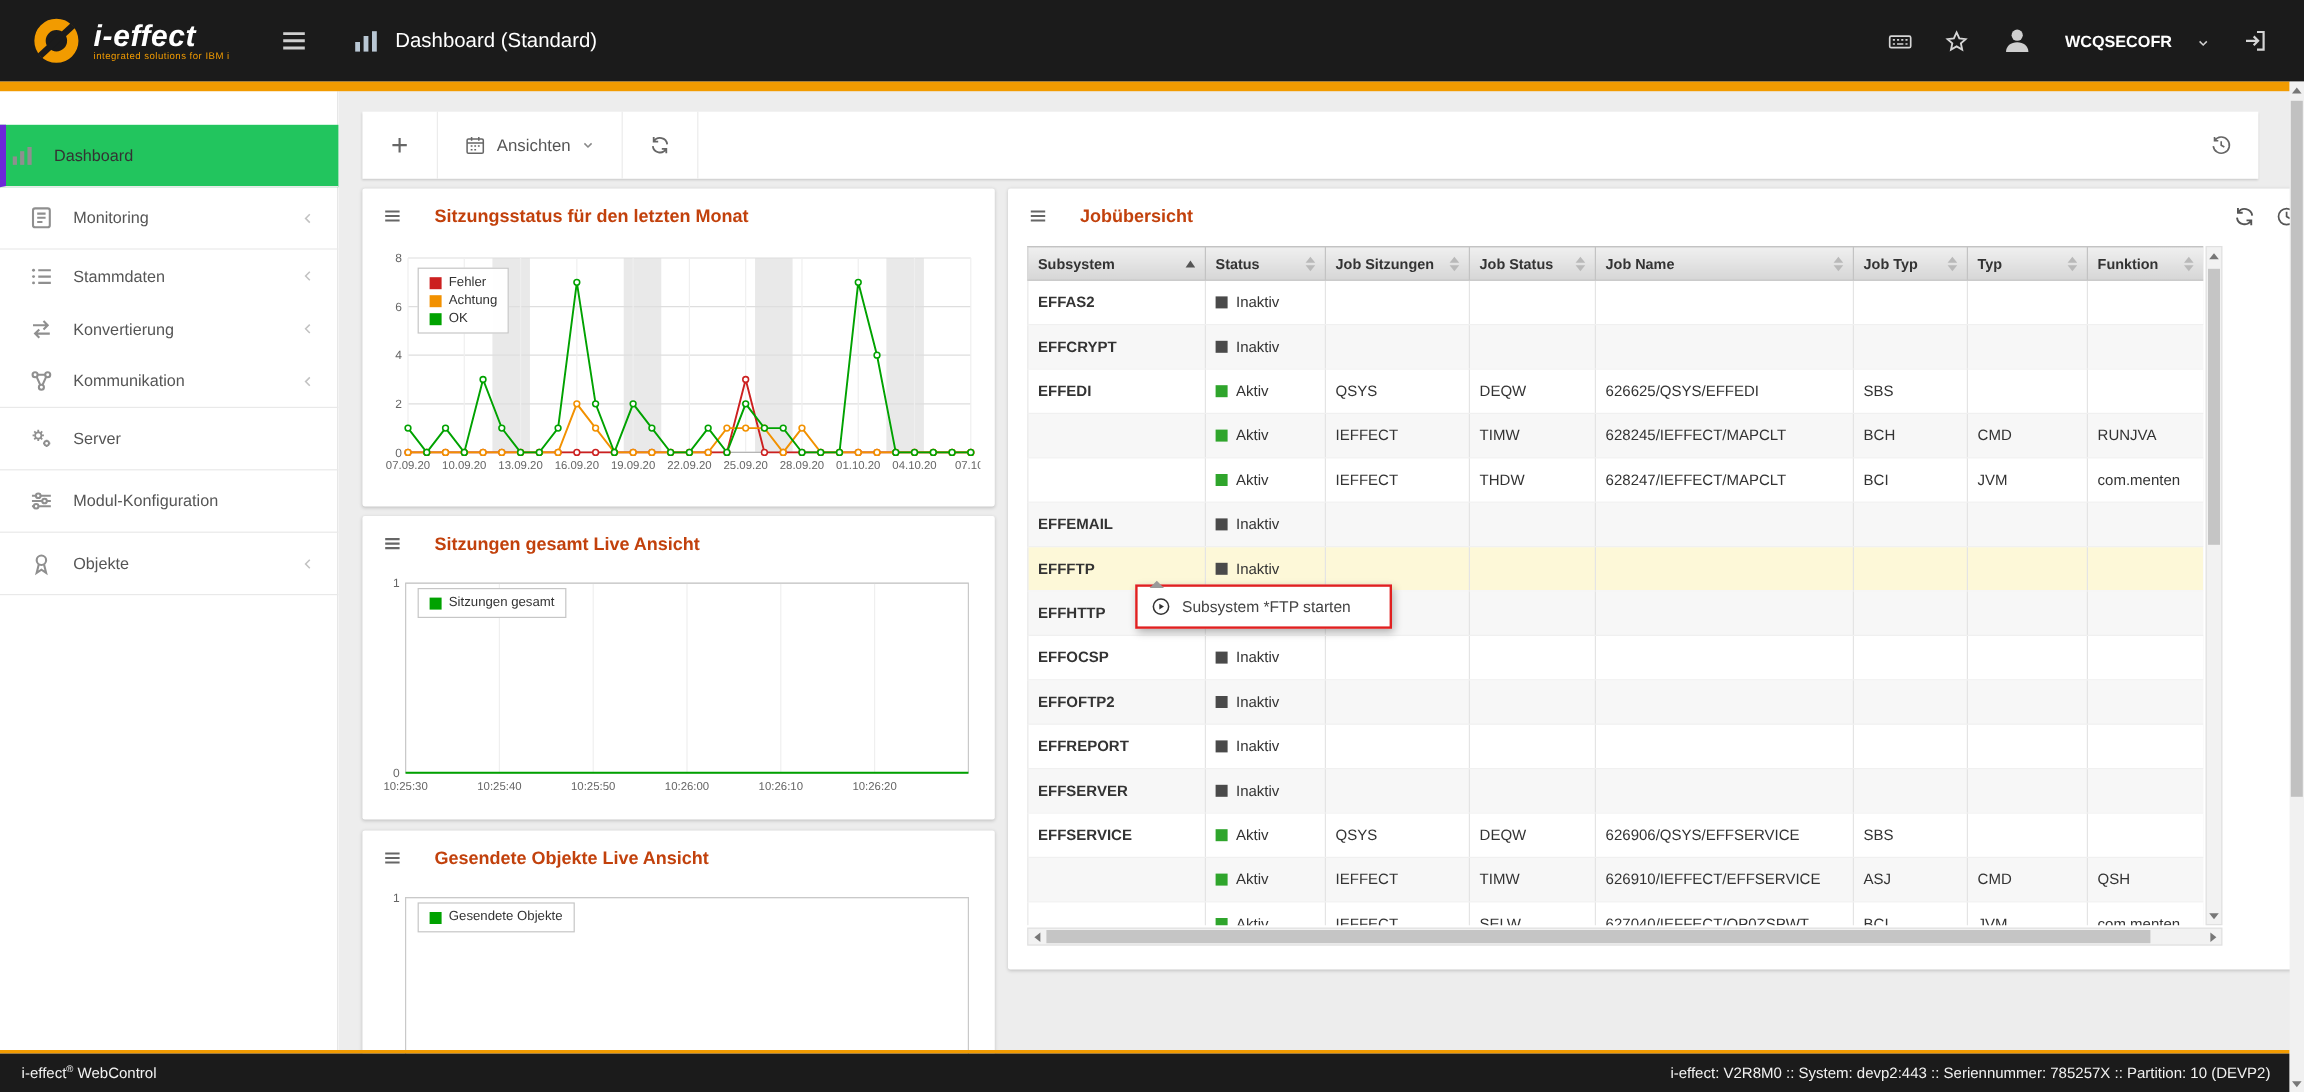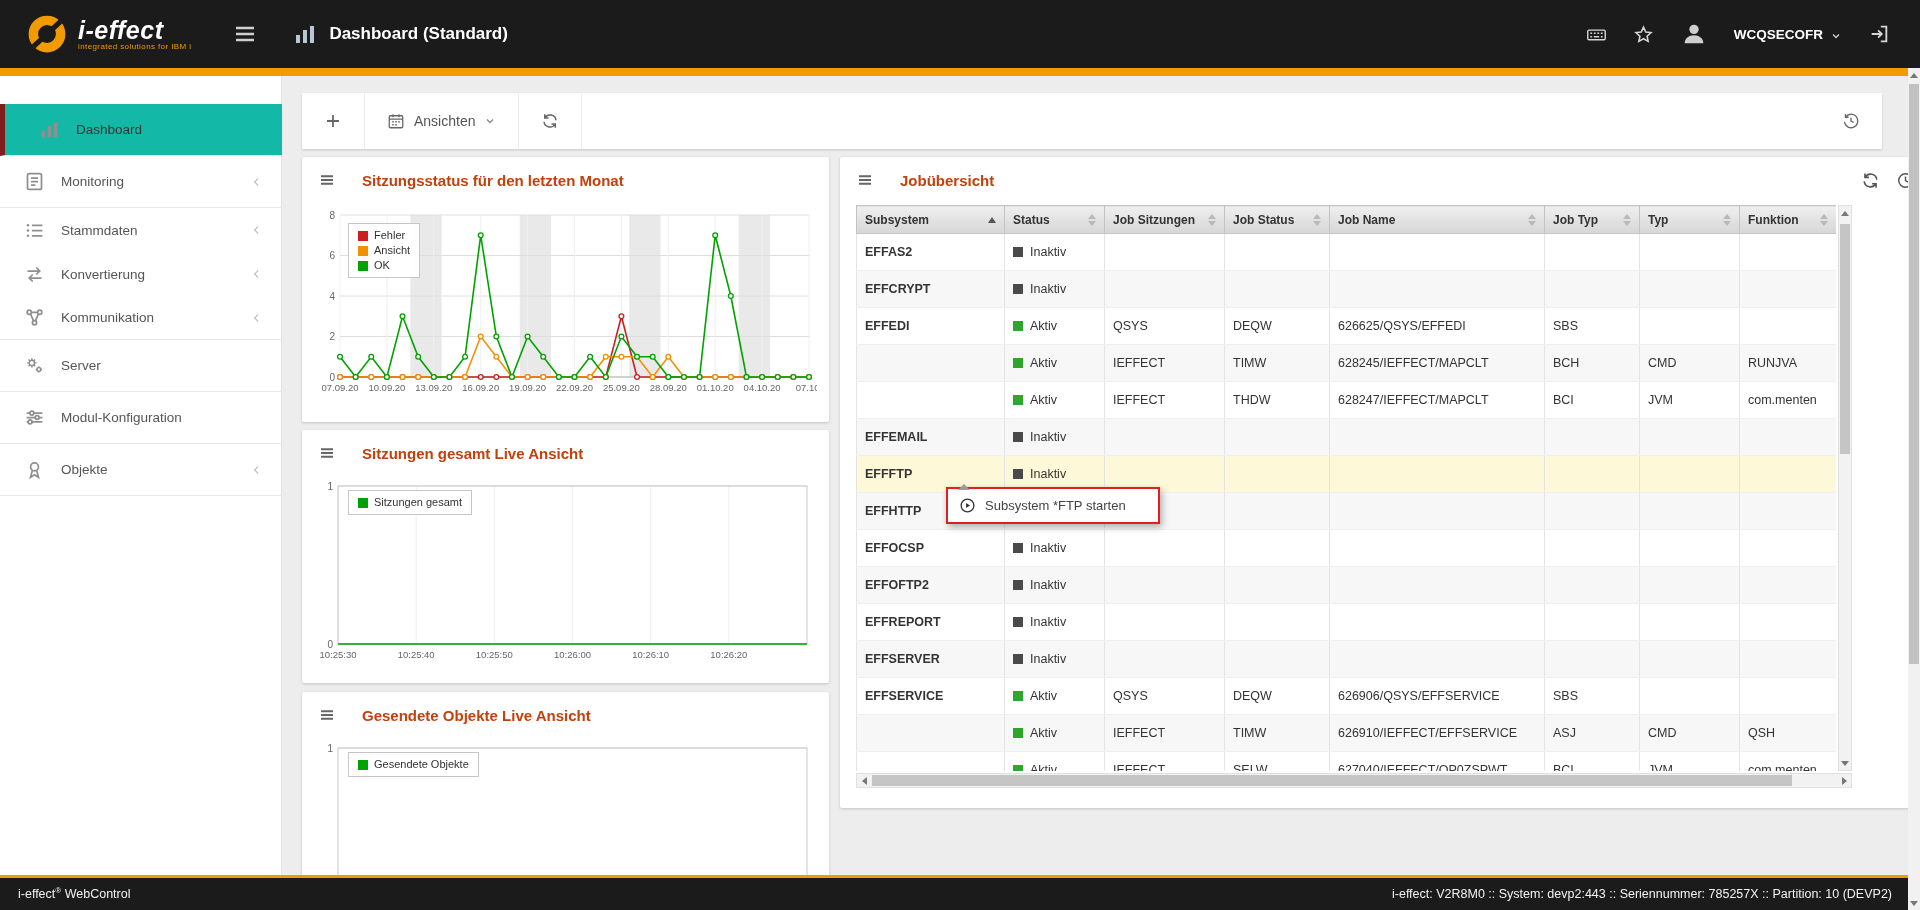--- a/index.html
+++ b/index.html
@@ -9,41 +9,41 @@
 
   
   .header{position:absolute;top:0;left:0;width:1920px;height:68px;background:#1b1b1b;display:flex;align-items:center;z-index:40;}
   .logo{display:flex;align-items:center;gap:10px;margin-left:26px;}
   .logo-mark{width:42px;height:42px;}
   .logo-text .name{color:#fff;font-size:25px;font-weight:bold;font-style:italic;letter-spacing:.5px;line-height:24px;}
   .logo-text .tagline{color:#f29b00;font-size:8px;letter-spacing:.4px;}
   .h-burger{width:24px;height:24px;color:#cfcfcf;margin-left:42px;cursor:pointer;}
   .title-wrap{display:flex;align-items:center;gap:12px;margin-left:36px;}
   .title-ic{width:24px;height:24px;color:#b9c7d4;}
-  .page-title{color:#fff;font-size:17px;font-weight:bold;}
+  .page-title{color:#fff;font-size:17px;font-weight:normal;}
   .header-right{margin-left:auto;margin-right:30px;display:flex;align-items:center;gap:26px;}
   .h-ic{width:21px;height:21px;color:#d6d6d6;cursor:pointer;}
   .avatar{width:28px;height:28px;color:#cfcfcf;cursor:pointer;}
-  .user-menu{display:flex;align-items:flex-end;gap:7px;cursor:pointer;}
+  .user-menu{display:flex;align-items:flex-end;gap:20px;cursor:pointer;}
   .username{color:#fff;font-size:13.5px;font-weight:bold;}
   .chev-dn{width:12px;height:12px;color:#cfcfcf;}
   .logout{width:22px;height:22px;color:#d6d6d6;cursor:pointer;}
 
   .orange-strip{position:absolute;top:68px;left:0;width:1908px;height:8px;background:#f29b00;z-index:40;}
 
   
   .sidebar{position:absolute;top:76px;left:0;width:282px;height:799px;background:#fff;padding-top:28px;box-shadow:inset -1px 0 0 #e2e2e2;z-index:10;}
   .side-item{display:flex;align-items:center;height:52px;padding:0 18px 0 24px;color:#555;cursor:pointer;}
   .side-item.compact{height:44px;}
   .side-item.group-end{border-bottom:1px solid #e9e9e9;}
   .side-item .icon{width:21px;height:21px;color:#8f8f8f;flex:none;}
   .side-item .icon svg,.chev svg,.h-ic svg,.hicon svg,.tb-ic svg,.avatar svg,.logout svg,.h-burger svg,.title-ic svg,.chev-dn svg,.drag svg,.pop-ic svg{width:100%;height:100%;}
   .side-item .label{margin-left:16px;font-size:13.5px;}
   .side-item .chev{margin-left:auto;width:14px;height:14px;color:#c2c2c2;}
-  .side-item.active{background:#14b8a6;border-left:5px solid #7f1d1d;padding-left:34px;color:#333;}
+  .side-item.active{background:#22c55e;border-left:5px solid #6d28d9;padding-left:3px;color:#333;}
 
   
   .toolbar{position:absolute;left:302px;top:93px;width:1580px;height:56px;background:#fff;box-shadow:0 1px 2px rgba(0,0,0,.16);display:flex;align-items:center;z-index:5;}
   .tb-btn{display:flex;align-items:center;gap:9px;padding:0 22px;height:100%;color:#555;font-size:14px;border-right:1px solid #ececec;cursor:pointer;}
   .tb-ic{width:18px;height:18px;color:#666;}
   .tb-ic.small{width:12px;height:12px;color:#888;}
   .tb-right{margin-left:auto;margin-right:8px;display:flex;align-items:center;padding:0 14px;height:100%;cursor:pointer;}
 
   
   .card{position:absolute;background:#fff;box-shadow:0 1px 3px rgba(0,0,0,.18);border-radius:2px;}
@@ -344,21 +344,21 @@
     <span class="card-title">Sitzungsstatus für den letzten Monat</span>
   </div>
   <div class="chart-wrap">
     <div class="chart-legend">
         <div class="legend-item">
           <span class="swatch" style="background: rgb(204, 32, 32);"></span>
           <span>Fehler</span>
         </div>
         <div class="legend-item">
           <span class="swatch" style="background: rgb(242, 145, 0);"></span>
-          <span>Ansicht</span>
+          <span>Achtung</span>
         </div>
         <div class="legend-item">
           <span class="swatch" style="background: rgb(0, 162, 0);"></span>
           <span>OK</span>
         </div>
       </div>
     <div class="chart">
         <svg width="503" height="200" viewBox="0 0 503 200">
           <rect x="96.35" y="12" width="31.266666666666666" height="162" fill="#e9e9e9"></rect>
           <rect x="205.78333333333333" y="12" width="31.26666666666668" height="162" fill="#e9e9e9"></rect>

